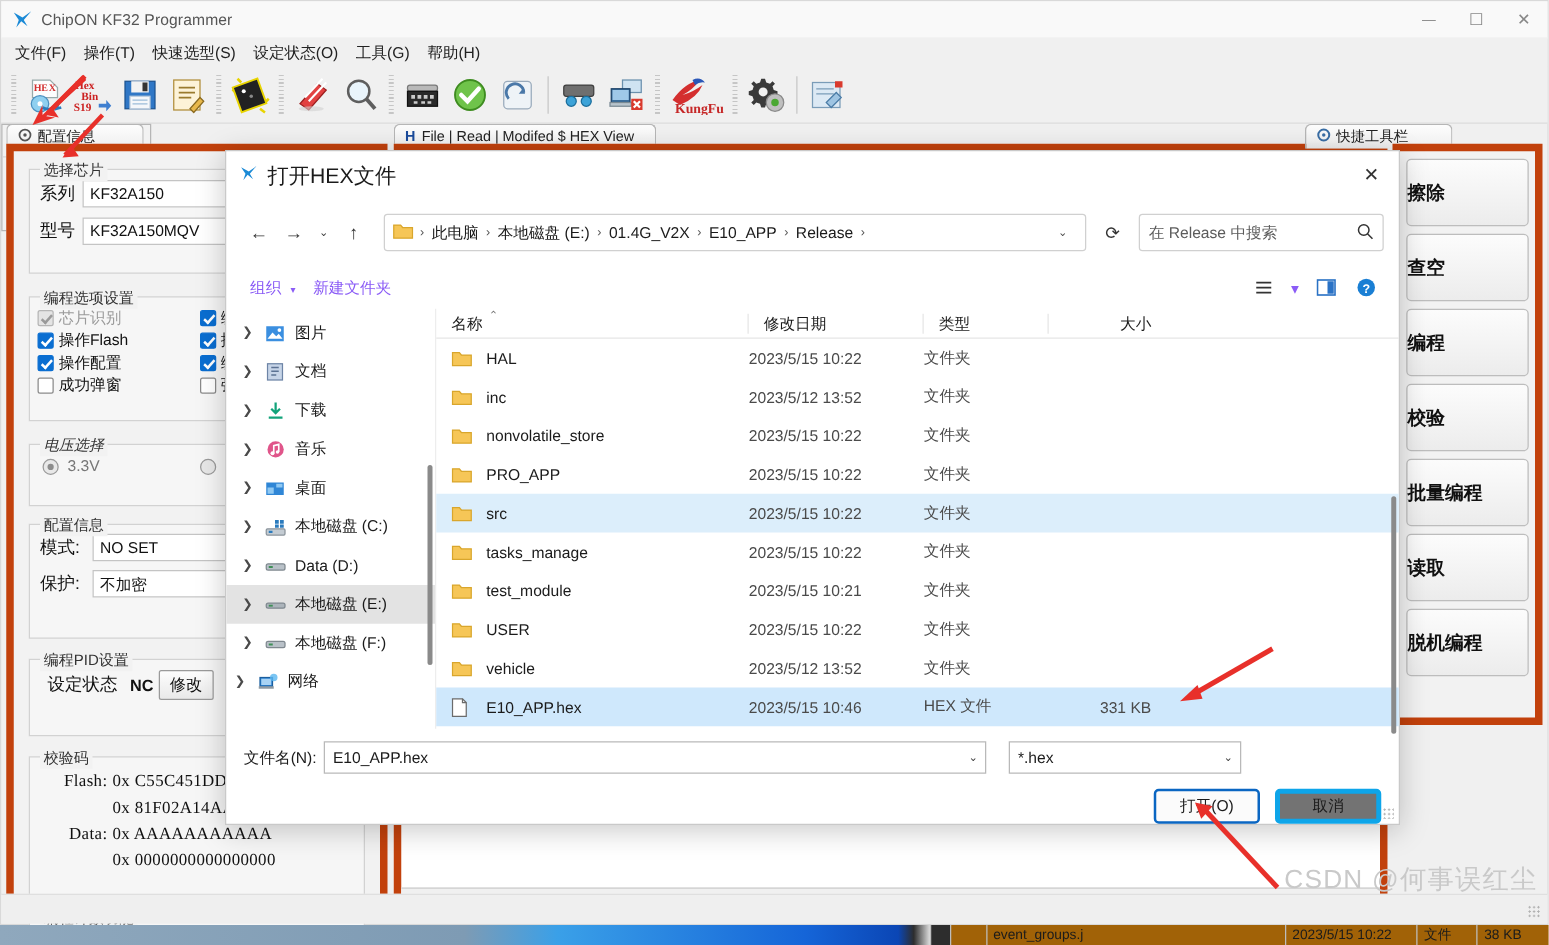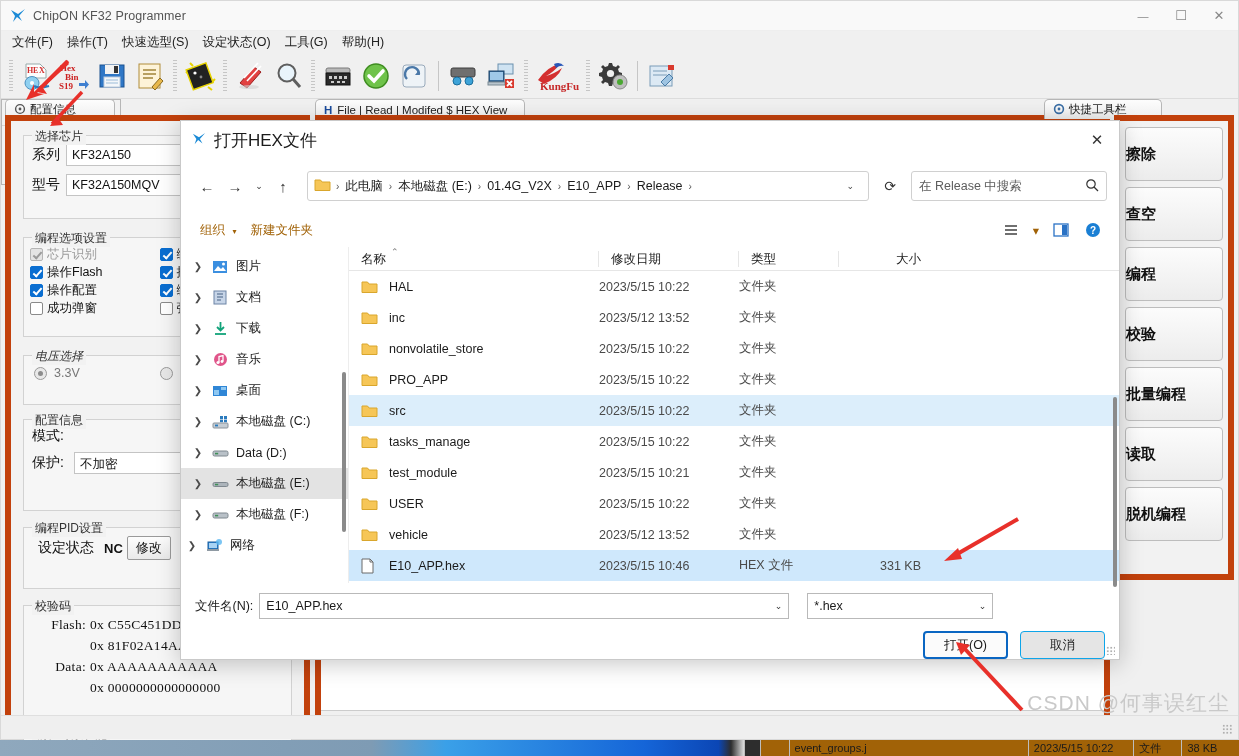--- a/index.html
+++ b/index.html
@@ -208,21 +208,21 @@
   .crumb-sep { color:#555; padding:0 3px; font-size:10px; }
   #crumb-drop { margin-left:auto; font-size:9px; color:#444; padding:0 8px; }
   #refresh-btn { width:30px; height:30px; display:flex; align-items:center; justify-content:center;
     font-size:14px; color:#333; border-radius:4px;}
   #search-box {
     width:196px; height:30px; border:1px solid #d0d0d0; background:#fff;
     display:flex; align-items:center; padding:0 7px; margin-left:6px; border-radius:3px;
   }
   #search-placeholder { flex:1; font-size:12.5px; color:#5c5c5c; }
 
-  #fd-cmdbar { height:34px; display:flex; align-items:center; padding:0 12px; flex:none; font-size:12.5px; color:#a16207; }
+  #fd-cmdbar { height:34px; display:flex; align-items:center; padding:0 12px; flex:none; font-size:12.5px; color:#8b5cf6; }
   .cmd { padding:4px 7px; border-radius:3px; }
   .cmd .caret2 { font-size:8px; margin-left:4px; }
   #fd-cmd-right { margin-left:auto; display:flex; align-items:center; gap:4px; }
   .cmd-ico { width:28px; height:24px; display:flex; align-items:center; justify-content:center; border-radius:3px;}
 
   #fd-main { flex:1; display:flex; min-height:0; }
   #fd-nav-pane {
     width:168px; flex:none; overflow:hidden; position:relative;
     border-right:1px solid #ededed; padding-top:4px;
   }
@@ -277,21 +277,21 @@
   #filter-input {
     width:186px; height:26px; border:1px solid #b9b9b9; background:#fff;
     display:flex; align-items:center; padding:0 6px; font-size:12.5px; color:#1b1b1b;
     margin-left:18px;
   }
   #filter-input .val { flex:1; }
   #filter-input .dd { font-size:9px; color:#333; }
   #btn-row { display:flex; justify-content:flex-end; gap:12px; margin-top:12px; }
   .fd-btn {
     width:85px; height:28px; display:flex; align-items:center; justify-content:center;
-    font-size:12.5px; color:#1b1b1b; border:1px solid #0ea5e9; background:#e5e5e5;
+    font-size:12.5px; color:#1b1b1b; border:4px solid #0ea5e9; background:#737373;
     border-radius:4px;
   }
   .fd-btn.primary { border:2px solid #0a66c2; background:#fbfbfb; }
   #fd-grip {
     position:absolute; right:4px; bottom:4px; width:9px; height:9px;
     background-image:radial-gradient(#b0b0b0 35%, transparent 36%);
     background-size:3.5px 3.5px;
   }
 
   
@@ -579,20 +579,21 @@
             <span class="dot"></span>
             <span>5</span>
           </div>
         </div>
       </div>
 
       <div class="group" style="top:298px; height:92px;">
         <div class="group-title">配置信息</div>
         <div class="info-row">
           <div class="info-label">模式:</div>
+          <div class="fld-input">NO SET</div>
         </div>
         <div class="info-row">
           <div class="info-label">保护:</div>
           <div class="fld-input">不加密</div>
         </div>
       </div>
 
       <div class="group" style="top:406px; height:62px;">
         <div class="group-title">编程PID设置</div>
         <div class="pid-row">

